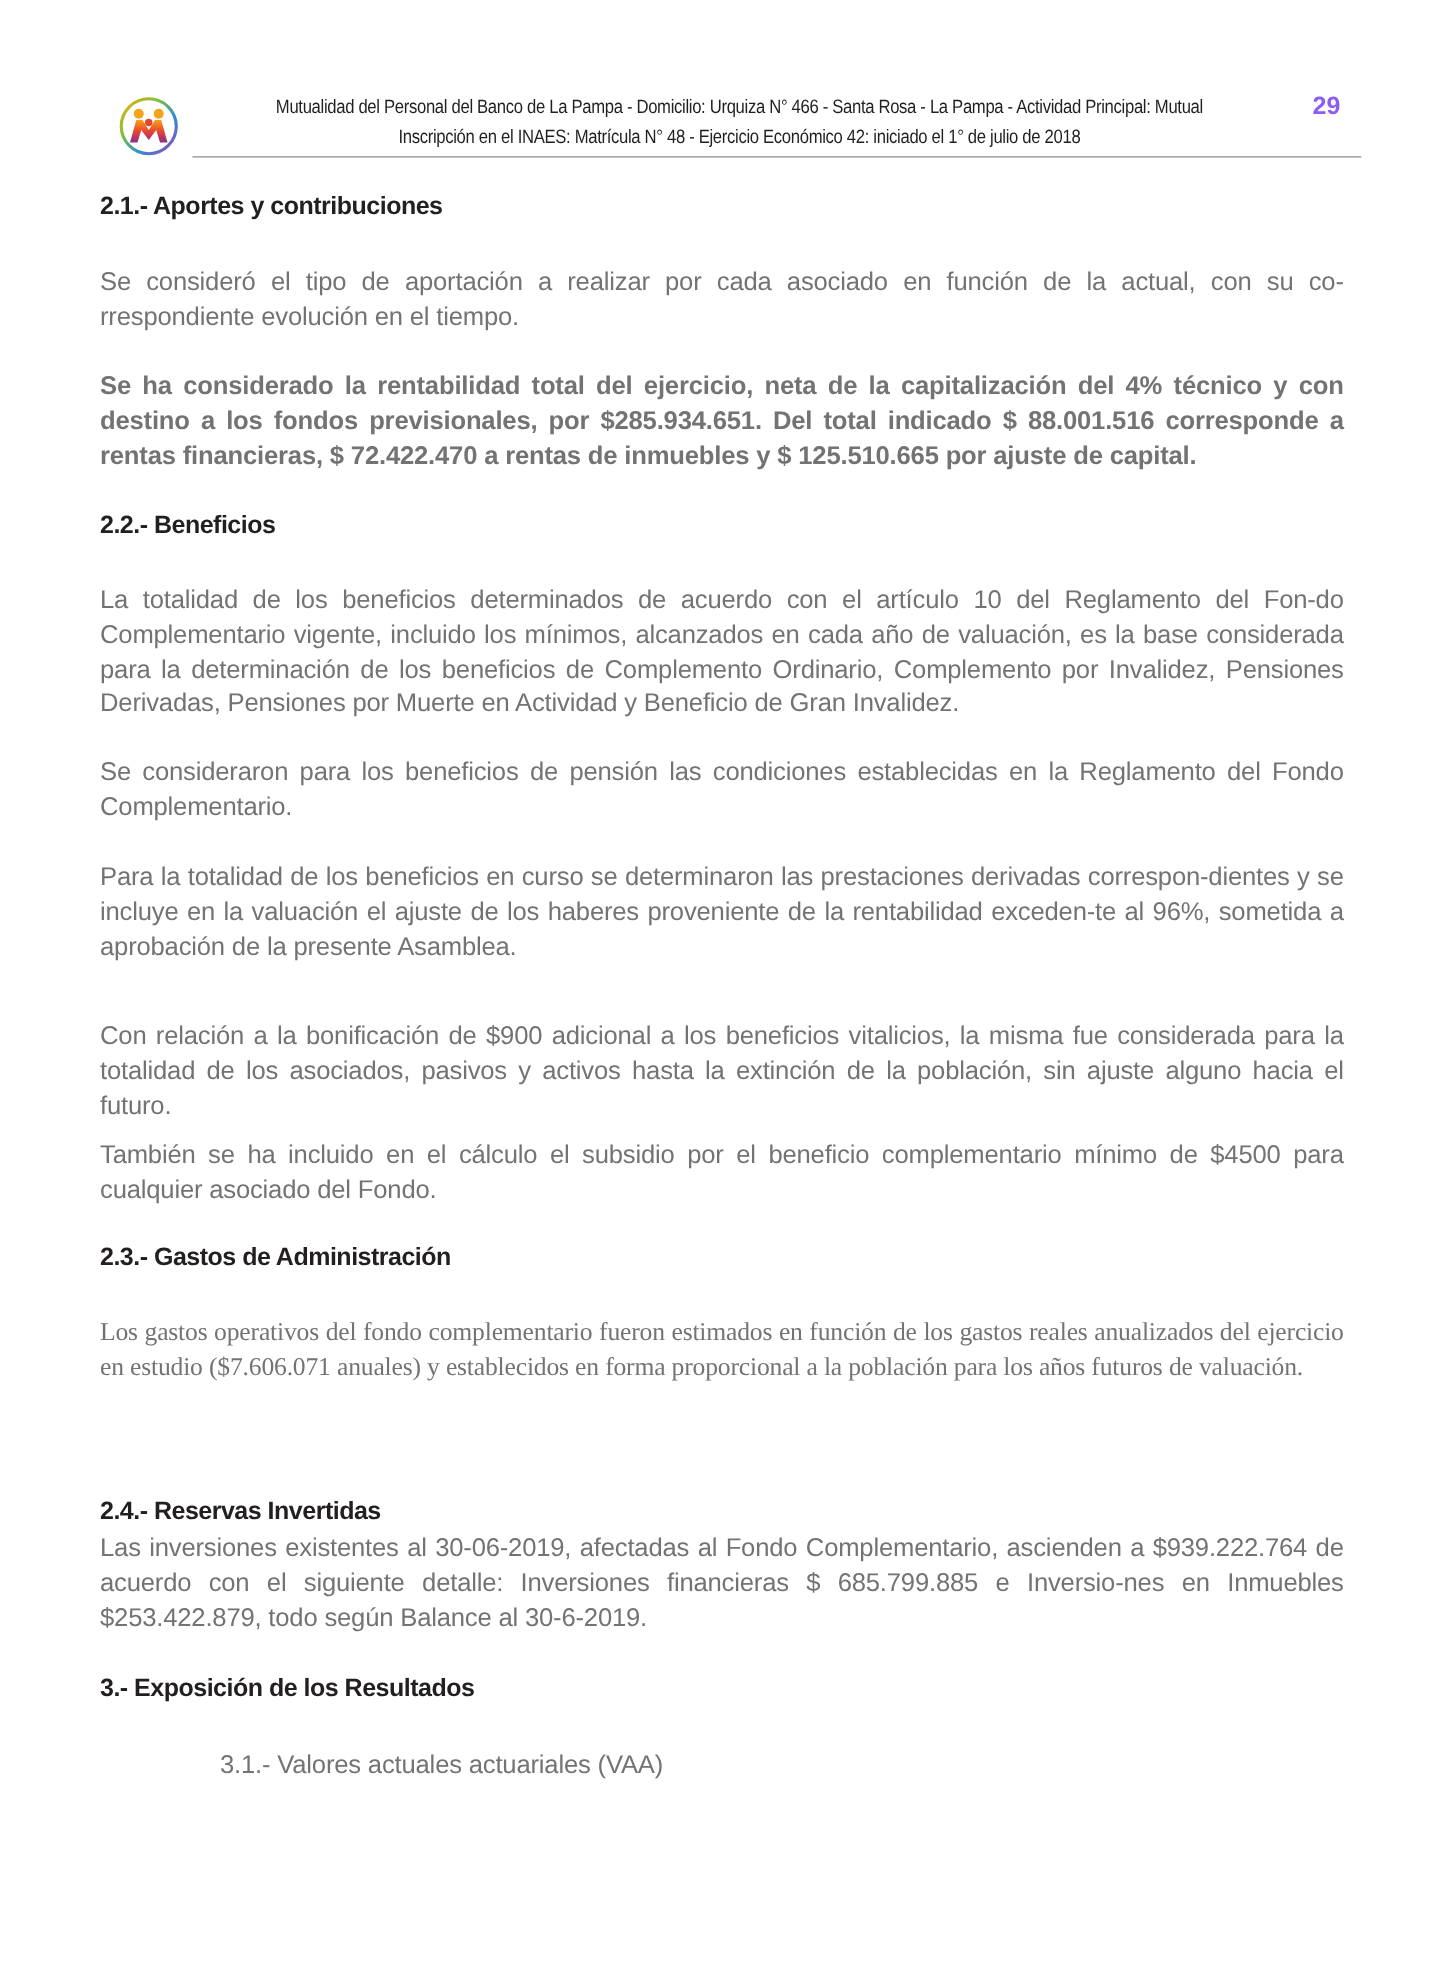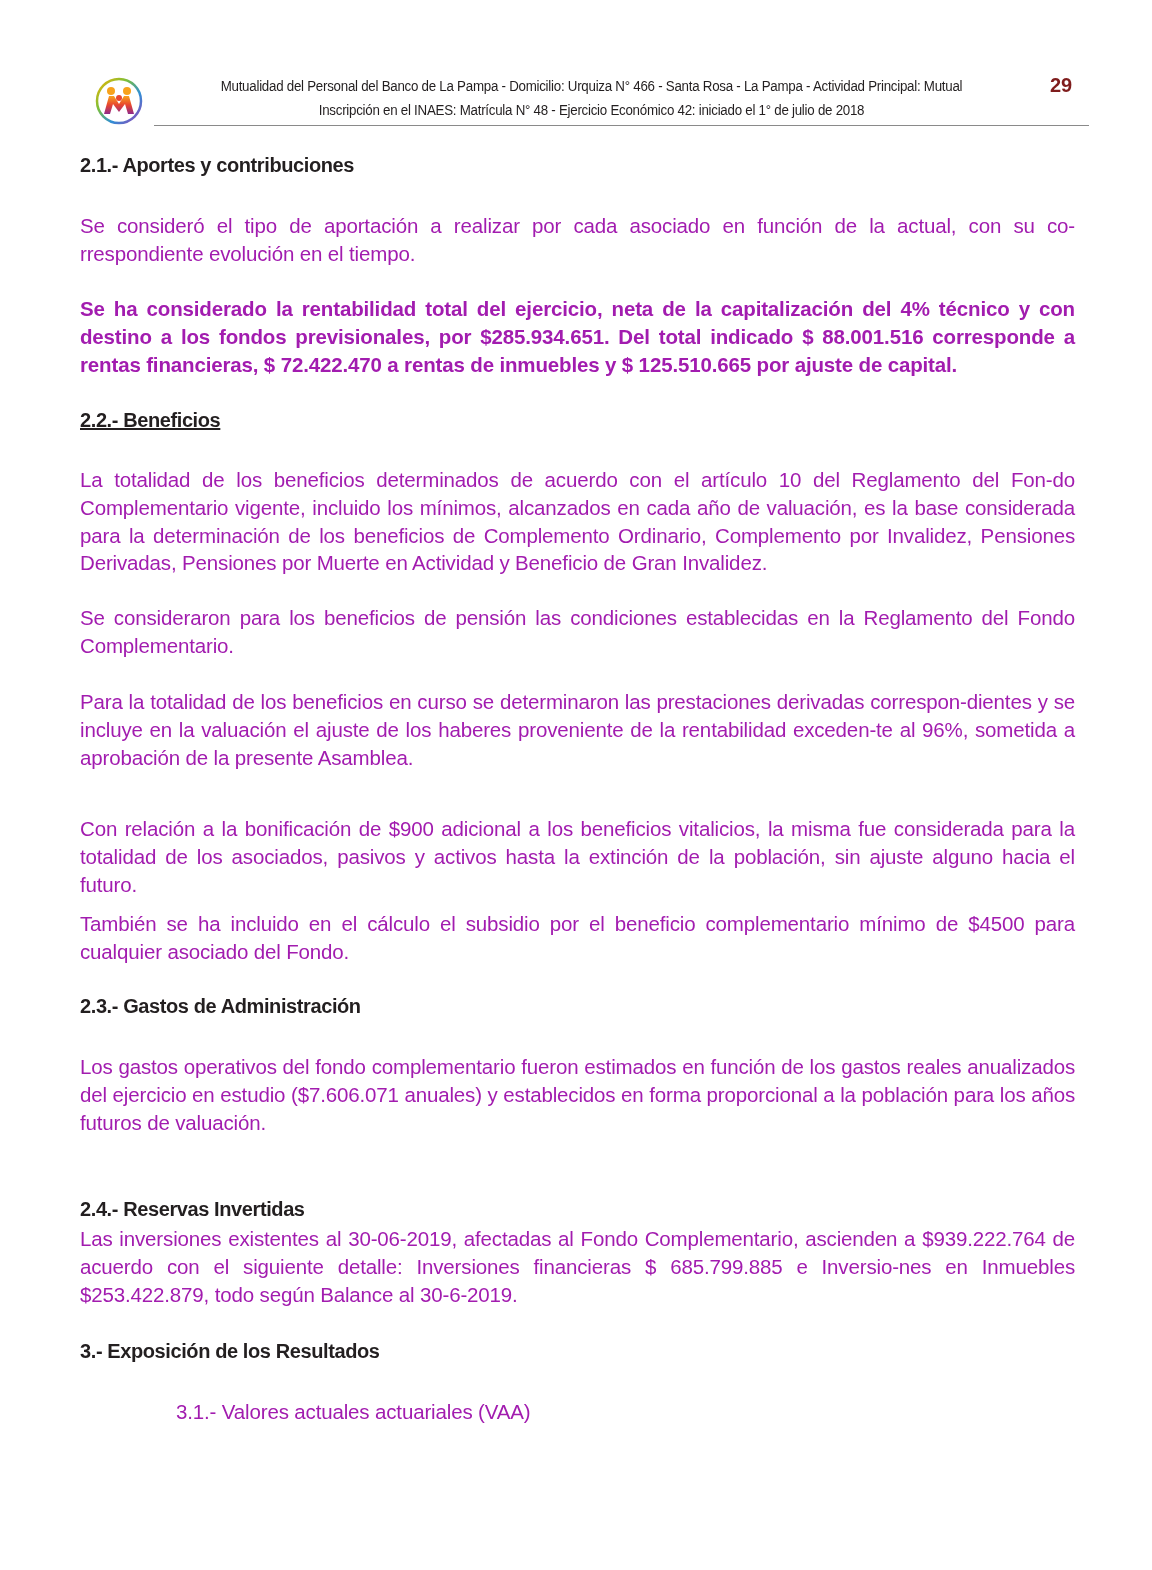--- a/index.html
+++ b/index.html
@@ -42,21 +42,21 @@
       letter-spacing: -0.3px;
     }
     .header-lines .l1 { display: block; white-space: nowrap; transform: scaleX(0.86); transform-origin: center; }
     .header-lines .l2 { display: block; white-space: nowrap; transform: scaleX(0.86); transform-origin: center; }
     .page-number {
       position: absolute;
       left: 1036px;
       top: 74px;
       font-size: 20px;
       font-weight: bold;
-      color: #7f1d1d;
+      color: #8b5cf6;
     }
     .header-rule {
       position: absolute;
       left: 140px;
       top: 125px;
       width: 935px;
       height: 1px;
       background: #8a8a8a;
     }
     .content {
@@ -73,34 +73,34 @@
       letter-spacing: -0.4px;
       color: #231f20;
     }
     p {
       font-family: "Liberation Sans", sans-serif;
       font-size: 20.5px;
       line-height: 27.8px;
       margin: 0;
       text-align: justify;
       letter-spacing: -0.15px;
-      color: #a21caf;
+      color: #737373;
       hyphens: manual;
     }
     .s21-title { position: absolute; top: 4px; }
     .s21-p1 { position: absolute; top: 62px; width: 995px; }
     .s21-p2 { position: absolute; top: 145px; width: 995px; font-weight: bold; }
-    .s22-title { position: absolute; top: 259px; text-decoration: underline; }
+    .s22-title { position: absolute; top: 259px; }
     .s22-p1 { position: absolute; top: 316px; width: 995px; }
     .s22-p2 { position: absolute; top: 454px; width: 995px; }
     .s22-p3 { position: absolute; top: 538px; width: 995px; }
     .s22-p4 { position: absolute; top: 649px; width: 995px; margin-top: 16px; }
     .s22-p5 { position: absolute; top: 760px; width: 995px; }
     .s23-title { position: absolute; top: 845px; }
-    .s23-p1 { position: absolute; top: 903px; width: 995px; }
+    .s23-p1 { position: absolute; top: 903px; width: 995px; font-family: Liberation Serif, serif; }
     .s24-title { position: absolute; top: 1048px; }
     .s24-p1 { position: absolute; top: 1075px; width: 995px; }
     .s3-title { position: absolute; top: 1190px; }
     .s31-sub {
       position: absolute;
       top: 1248px;
       left: 96px;
       font-size: 20.5px;
       line-height: 27.8px;
       text-align: left;

